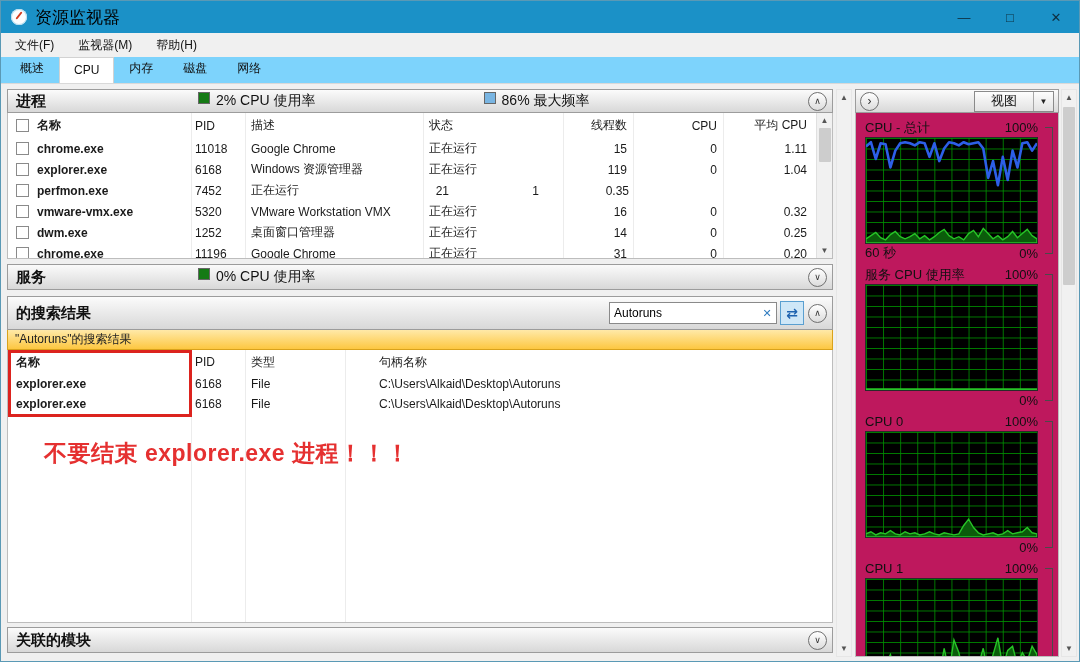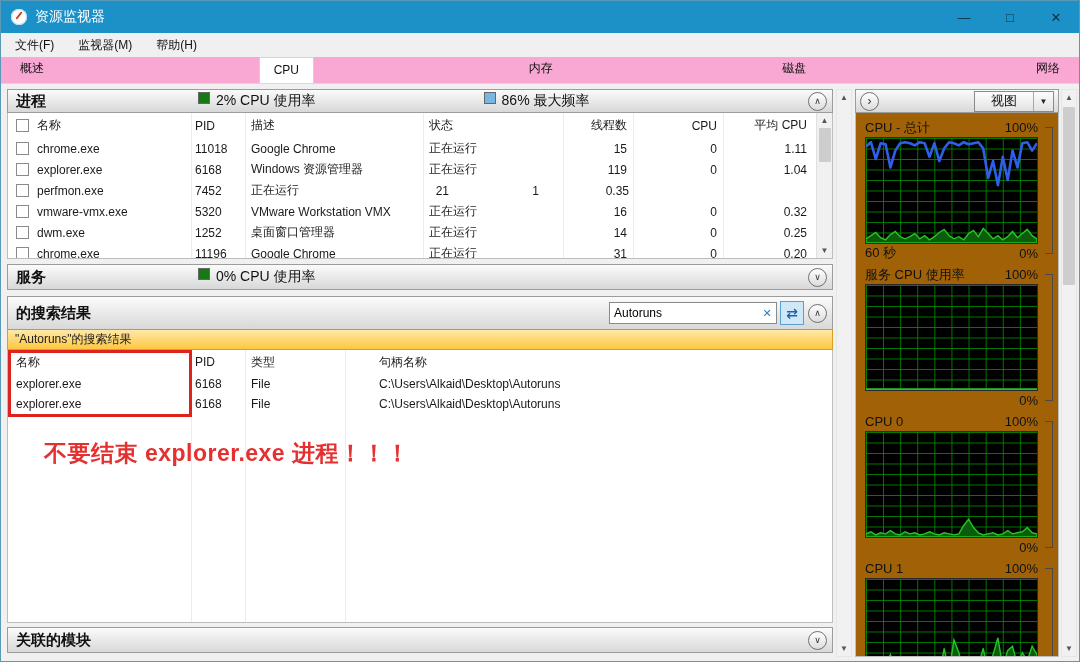--- a/index.html
+++ b/index.html
@@ -8,30 +8,30 @@
     width:1080px; height:662px; overflow:hidden;
     font-family:"Liberation Sans","DejaVu Sans",sans-serif;
     font-size:12px; color:#1a1a1a; background:#f0f0f0;
   }
   .window { width:1080px; height:662px; display:flex; flex-direction:column; border:1px solid #5a99b5; }
 
   
   .titlebar { height:32px; background:#1b91c7; display:flex; align-items:center; padding:0 0 0 10px; flex:0 0 auto; }
   .app-icon { width:16px; height:16px; border-radius:50%; background:#fdfdfd; position:relative; margin-right:8px; box-shadow:0 0 0 1px #b9dff0 inset; }
   .app-icon::after { content:""; position:absolute; left:7px; top:2px; width:2px; height:9px; background:#d23b1e; transform:rotate(38deg); border-radius:1px; }
-  .title-text { color:#ffffff; font-size:14px; }
+  .title-text { color:#000000; font-size:17px; }
   .winbtns { margin-left:auto; display:flex; height:32px; }
   .winbtn { width:46px; height:32px; display:flex; align-items:center; justify-content:center; color:#0e2f40; font-size:13px; }
 
   
   .menubar { height:24px; background:#f0f0f0; display:flex; align-items:center; padding:0 14px; gap:24px; flex:0 0 auto; }
   .menu-item { color:#111; }
 
   
-  .tabbar { height:27px; background:#f9a8d4; display:flex; align-items:flex-end; padding:0 4px; border-bottom:1px solid #d9d9d9; flex:0 0 auto;justify-content:space-between; }
+  .tabbar { height:27px; background:#7dd3fc; display:flex; align-items:flex-end; padding:0 4px; border-bottom:1px solid #d9d9d9; flex:0 0 auto; }
   .tab { padding:5px 14px 6px 14px; color:#111; border:1px solid transparent; border-bottom:none; }
   .tab.active { background:#fff; border-color:#d2d2d2; }
 
   
   .content { flex:1; display:flex; padding:5px 2px 0 6px; gap:3px; min-height:0; }
   .left-pane { width:826px; display:flex; flex-direction:column; min-height:0; padding-bottom:8px; }
   .right-pane { flex:1; display:flex; flex-direction:column; min-height:0; padding-bottom:4px; }
 
   
   .sec { height:24px; flex:0 0 auto; border:1px solid #9c9c9c; background:linear-gradient(#fbfbfb,#d8d8d8); display:flex; align-items:center; padding:0 5px 0 8px; }
@@ -39,21 +39,21 @@
   .swatch { width:12px; height:12px; border:1px solid #666; margin-right:6px; flex:0 0 auto; }
   .stat { display:flex; align-items:flex-start; font-size:14px; color:#111; }
   .chev-btn { margin-left:auto; width:19px; height:19px; border-radius:50%; border:1px solid #707070; background:linear-gradient(#ffffff,#dcdcdc); display:flex; align-items:center; justify-content:center; font-size:9px; color:#333; flex:0 0 auto; }
 
   
   .tbl { background:#fff; border:1px solid #bdbdbd; border-top:none; position:relative; overflow:hidden; }
   .vline { position:absolute; top:0; bottom:0; width:1px; background:#ececec; }
   .trow { display:flex; align-items:center; height:21px; }
   .trow.head { height:25px; }
   .cell { padding:0 6px; white-space:nowrap; overflow:hidden; }
-  .c-name { width:183px; display:flex; align-items:center; padding-left:8px; }
+  .c-name { width:183px; display:flex; align-items:center; padding-left:8px;font-weight:bold; }
   .c-pid  { width:54px; padding-left:4px; }
   .c-desc { width:178px; }
   .c-status { width:140px; }
   .c-thr  { width:70px; text-align:right; }
   .c-cpu  { width:90px; text-align:right; }
   .c-avg  { width:90px; text-align:right; }
   .c-type { width:100px; }
   .c-handle { flex:1;padding-left:34px; }
   .checkbox { width:13px; height:13px; border:1px solid #8a8a8a; background:#fff; margin-right:8px; flex:0 0 auto; }
 
@@ -75,21 +75,21 @@
   .redbox { position:absolute; left:0; top:0; width:184px; height:67px; border:3px solid #dc231e; pointer-events:none; }
   .annotation { position:absolute; left:36px; top:88px; color:#e53030; font-size:23px; font-weight:bold; white-space:nowrap; letter-spacing:0.5px; }
   .modules-sec { margin-top:4px; border-top:1px solid #9c9c9c; height:26px; }
 
   
   .rp-bar { height:24px; flex:0 0 auto; border:1px solid #9c9c9c; background:linear-gradient(#fbfbfb,#d8d8d8); display:flex; align-items:center; padding:0 4px; }
   .expand-btn { width:19px; height:19px; border-radius:50%; border:1px solid #707070; background:linear-gradient(#ffffff,#dcdcdc); display:flex; align-items:center; justify-content:center; font-size:12px; color:#333; }
   .views-btn { margin-left:auto; height:21px; display:flex; border:1px solid #8a8a8a; background:linear-gradient(#fdfdfd,#e2e2e2); }
   .views-label { padding:0 16px; display:flex; align-items:center; font-size:13px; color:#111; }
   .views-arrow { width:20px; border-left:1px solid #a8a8a8; display:flex; align-items:center; justify-content:center; font-size:8px; color:#222; }
-  .rp-body { flex:1; background:#a16207; border:1px solid #bdbdbd; border-top:none; padding:5px 0 0 9px; overflow:hidden; min-width:0; }
+  .rp-body { flex:1; background:#be185d; border:1px solid #bdbdbd; border-top:none; padding:5px 0 0 9px; overflow:hidden; min-width:0; }
   .gblock { position:relative; padding-right:20px; margin-bottom:3px; }
   .glabels { display:flex; justify-content:space-between; align-items:center; height:19px; font-size:13px; color:#111; }
   .gbox { height:107px; background-color:#000; border:1px solid #2a2a2a;
     background-image:linear-gradient(to right, rgba(0,145,0,.85) 1px, transparent 1px),
                      linear-gradient(to bottom, rgba(0,145,0,.85) 1px, transparent 1px);
     background-size:10% 10%; position:relative; }
   .gbox svg { position:absolute; inset:0; width:100%; height:100%; display:block; }
   .gbottom { display:flex; justify-content:space-between; align-items:center; height:18px; font-size:13px; color:#111; }
   .bracket { position:absolute; right:5px; top:9px; bottom:8px; width:8px; border:1.5px solid #4a4a4a; border-left:none; }
 </style>

